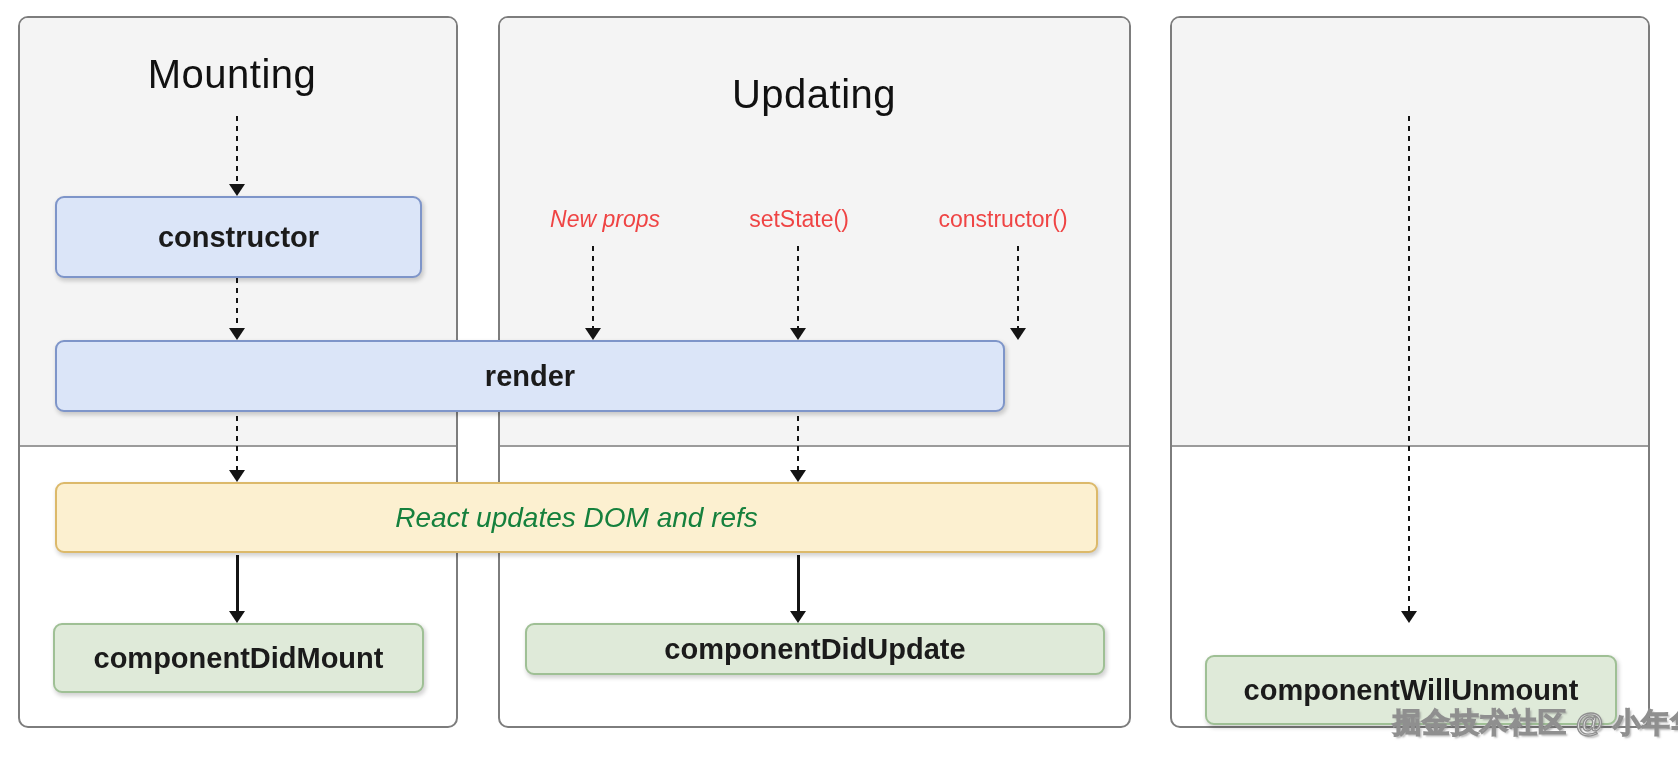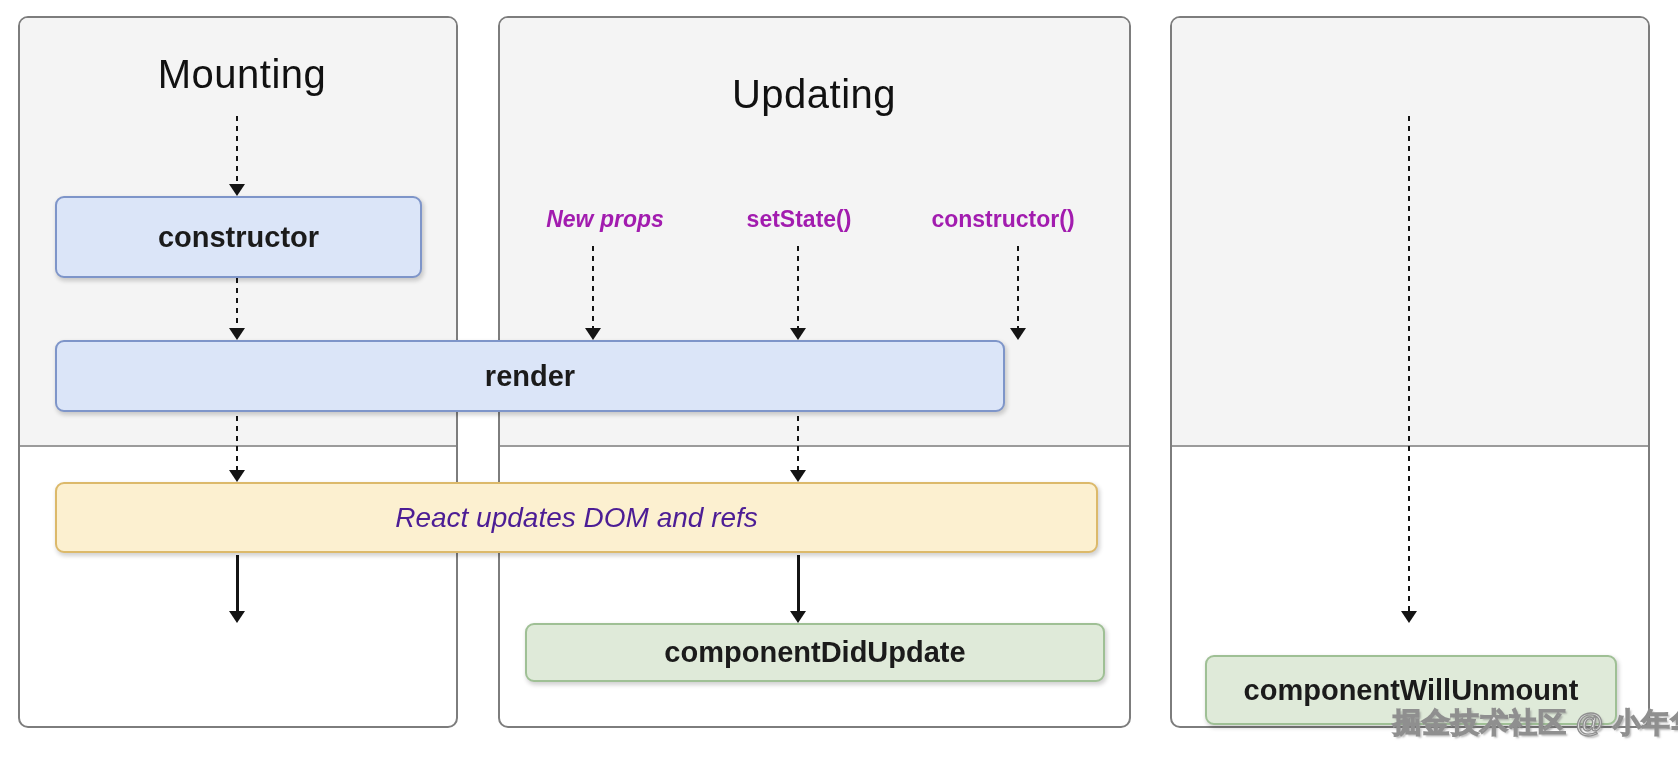--- a/index.html
+++ b/index.html
@@ -16,25 +16,25 @@
     position:absolute;top:52px;transform:translateX(-50%);
     font-size:40px;font-weight:400;color:#111;white-space:nowrap;letter-spacing:0.5px;
   }
   .node{
     position:absolute;box-sizing:border-box;border-radius:9px;
     display:flex;align-items:center;justify-content:center;
     box-shadow:1.5px 2.5px 4px rgba(0,0,0,0.18);
     font-size:29px;color:#1b1b1b;white-space:nowrap;
   }
   .node.blue{background:#dbe5f8;border:2px solid #7e95c9;font-weight:700;}
-  .node.yellow{background:#fcf0d0;border:2px solid #dcb96a;font-style:italic;font-weight:400;font-size:28px;color:#4c1d95;}
+  .node.yellow{background:#fcf0d0;border:2px solid #dcb96a;font-style:italic;font-weight:400;font-size:28px;color:#15803d;}
   .node.green{background:#dfead9;border:2px solid #9fc095;font-weight:700;}
   .trigger{
     position:absolute;top:206px;transform:translateX(-50%);
-    font-size:23px;color:#a21caf;white-space:nowrap;font-weight:bold;
+    font-size:23px;color:#ef4444;white-space:nowrap;
   }
   .trigger.italic{font-style:italic;}
   .arrow{
     position:absolute;width:16px;transform:translateX(-8px);
     display:flex;flex-direction:column;align-items:center;
   }
   .arrow .line{width:2px;flex:1;}
   .arrow.dashed .line{background:repeating-linear-gradient(180deg,#141414 0 5px,transparent 5px 10px);}
   .arrow.solid .line{width:3px;background:#141414;}
   .arrow .head{
@@ -59,21 +59,21 @@
   <div class="panel" style="left:18px;width:440px;">
     <div class="phase-top"></div>
   </div>
   <div class="panel" style="left:498px;width:633px;">
     <div class="phase-top"></div>
   </div>
   <div class="panel" style="left:1170px;width:480px;">
     <div class="phase-top"></div>
   </div>
 
-  <div class="col-title" style="left:242px;">Mounting</div>
+  <div class="col-title" style="left:232px;">Mounting</div>
   <div class="col-title" style="left:814px;margin-top:20px;">Updating</div>
 
   <div class="trigger italic" style="left:605px;">New props</div>
   <div class="trigger" style="left:799px;">setState()</div>
   <div class="trigger" style="left:1003px;">constructor()</div>
 
   <div class="arrow dashed z2" style="left:237px;top:116px;height:80px;">
       <div class="line"></div>
       <div class="head"></div>
     </div>
@@ -112,18 +112,19 @@
     </div>
 
   <div class="arrow dashed z2" style="left:1409px;top:116px;height:507px;">
       <div class="line"></div>
       <div class="head"></div>
     </div>
 
   <div class="node blue z3" style="left:55px;top:196px;width:367px;height:82px;">constructor</div>
   <div class="node blue z3" style="left:55px;top:340px;width:950px;height:72px;">render</div>
   <div class="node yellow z3" style="left:55px;top:482px;width:1043px;height:71px;">React updates DOM and refs</div>
-  <div class="node green z3" style="left:525px;top:623px;width:580px;height:59px;">componentDidUpdate</div>
+  <div class="node green z3" style="left:53px;top:623px;width:371px;height:70px;">componentDidMount</div>
+  <div class="node green z3" style="left:525px;top:623px;width:580px;height:52px;">componentDidUpdate</div>
   <div class="node green z3" style="left:1205px;top:623px;width:412px;height:70px;margin-top:32px;">componentWillUnmount</div>
 
   <div class="watermark">掘金技术社区 @ 小年华</div>
 
 </div>
 
 </body></html>

